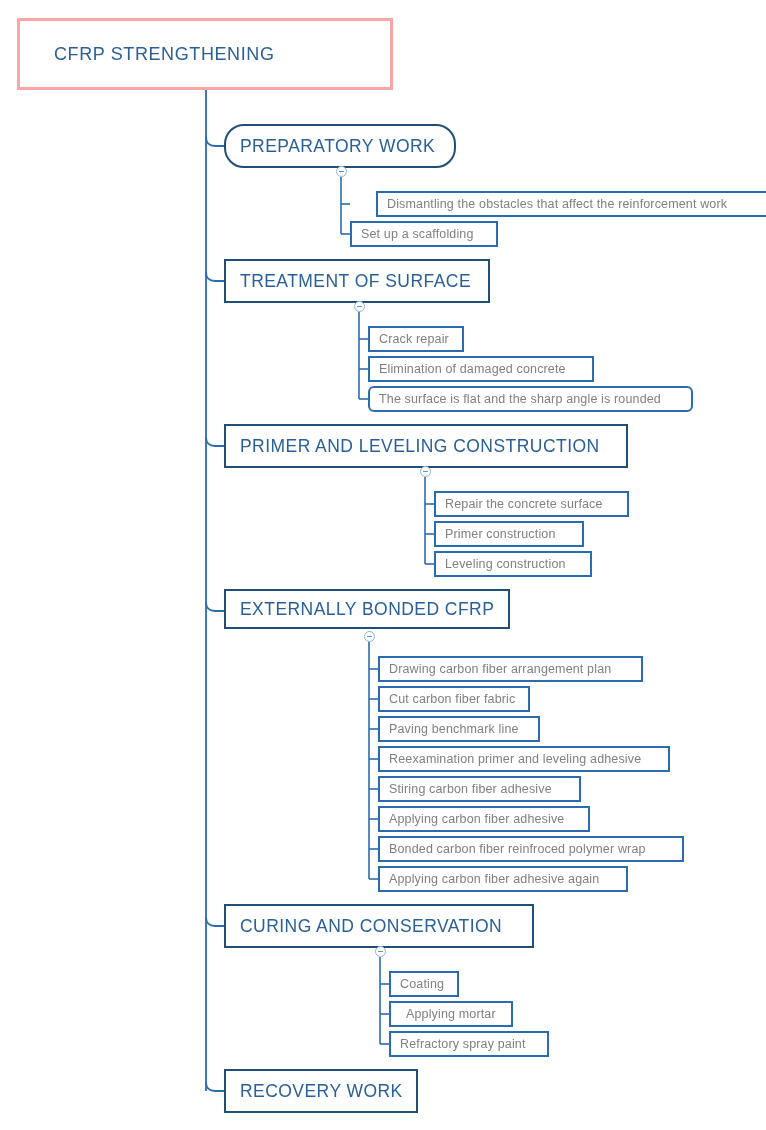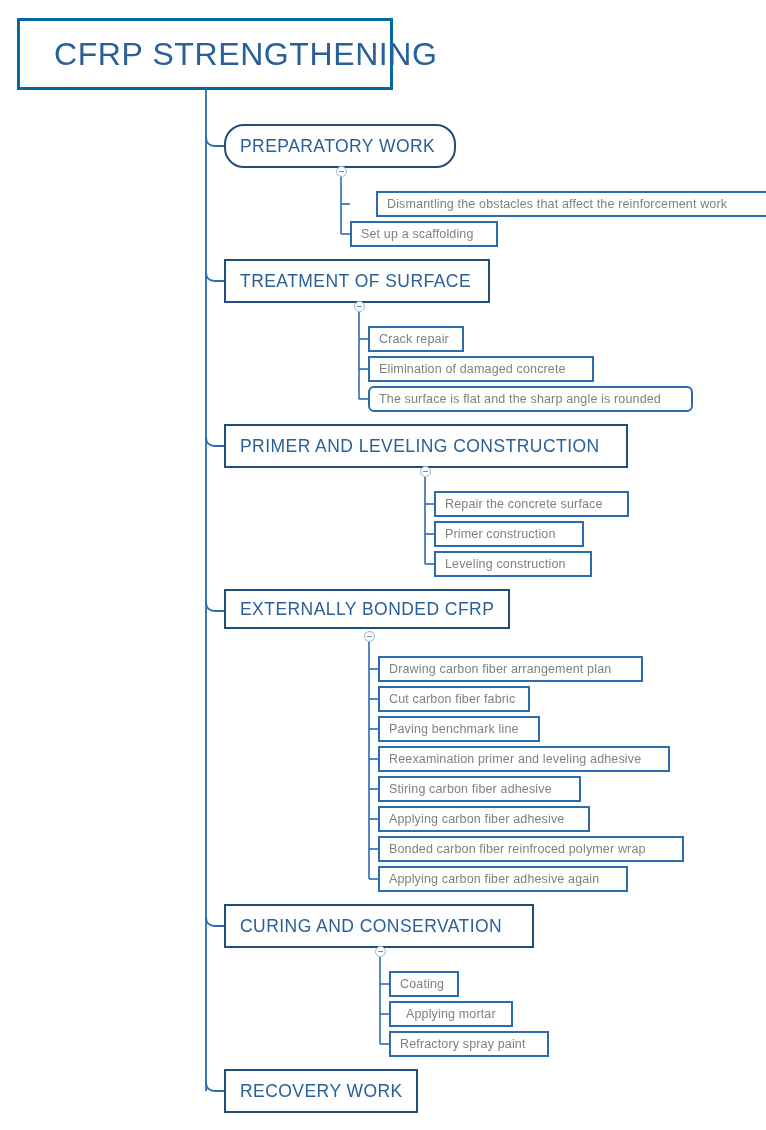--- a/index.html
+++ b/index.html
@@ -32,23 +32,23 @@
   .node {
     position: absolute;
     box-sizing: border-box;
     background: #ffffff;
     display: flex;
     align-items: center;
     white-space: nowrap;
   }
 
   .node.root {
-    border: 3px solid #0369a1;
+    border: 3px solid #fca5a5;
     color: #2a6099;
-    font-size: 32px;
+    font-size: 18px;
     letter-spacing: 0.6px;
     padding: 0 0 0 34px;
   }
 
   .node.branch {
     border: 2px solid #1f4e79;
     color: #2a6099;
     font-size: 17.5px;
     letter-spacing: 0.45px;
     padding: 0 14px 0 14px;

